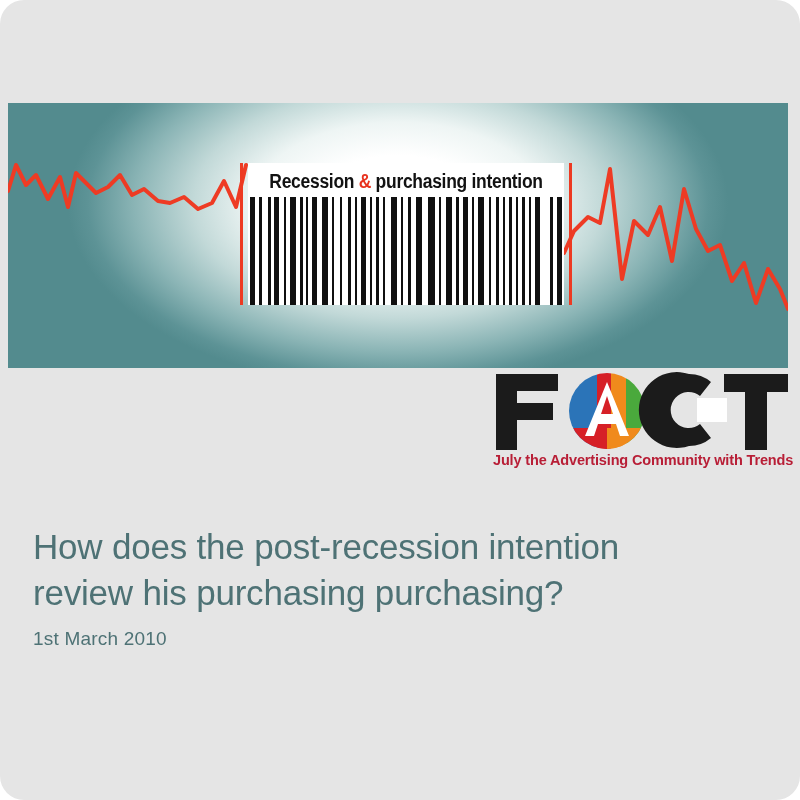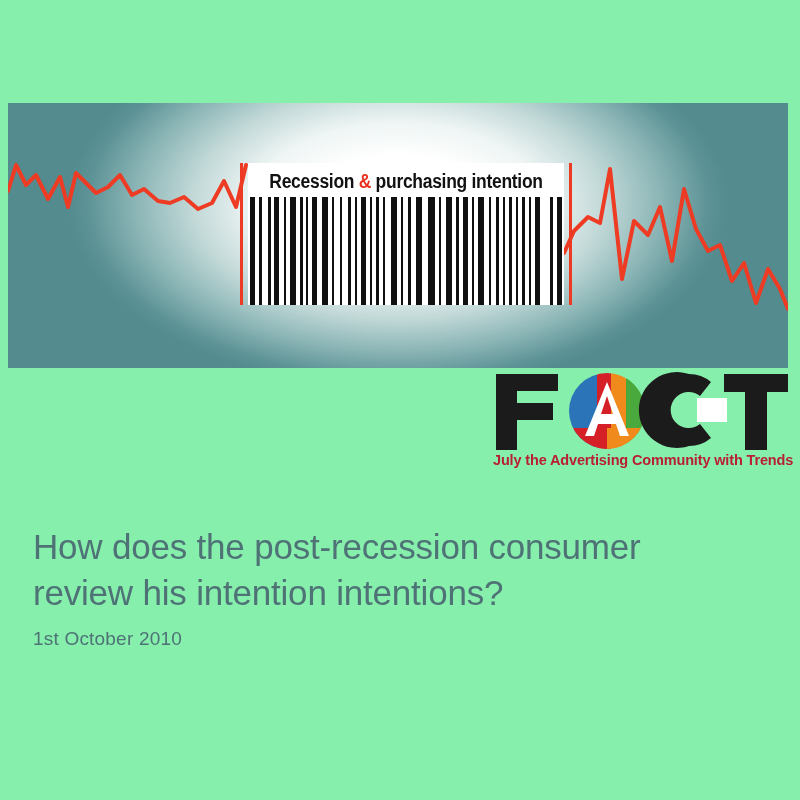--- a/index.html
+++ b/index.html
@@ -12,21 +12,22 @@
     height: 800px;
     font-family: "Liberation Sans", sans-serif;
     overflow: hidden;
     position: relative;
   }
 
   
   .slide {
     position: absolute;
     inset: 0;
-    background: #86efac;
+    background: #e5e5e5;
+    border-radius: 24px;
   }
 
   
   .banner {
     position: absolute;
     left: 8px;
     top: 103px;
     width: 780px;
     height: 265px;
     overflow: hidden;
@@ -278,19 +279,19 @@
 
       <path fill="#1b1b1b" d="M197 4 a38 38 0 1 0 0 72 a34 34 0 0 0 22 -8 l-11 -14 a18 18 0 1 1 0 -28 l11 -14 a34 34 0 0 0 -22 -8 z"></path>
       <rect x="205" y="28" width="30" height="24" fill="#ffffff"></rect>
 
       <path fill="#1b1b1b" d="M232 4 h64 v18 h-21 v58 h-22 v-58 h-21 z"></path>
     </svg>
     <div class="logo-tagline">July the Advertising Community with Trends</div>
   </div>
 
   <h1 class="headline">
-    <span class="headline-line">How does the post-recession consumer</span>
-    <span class="headline-line">review his intention intentions?</span>
+    <span class="headline-line">How does the post-recession intention</span>
+    <span class="headline-line">review his purchasing purchasing?</span>
   </h1>
 
-  <div class="date">1st October 2010</div>
+  <div class="date">1st March 2010</div>
 
 </div>
 
 </body></html>

